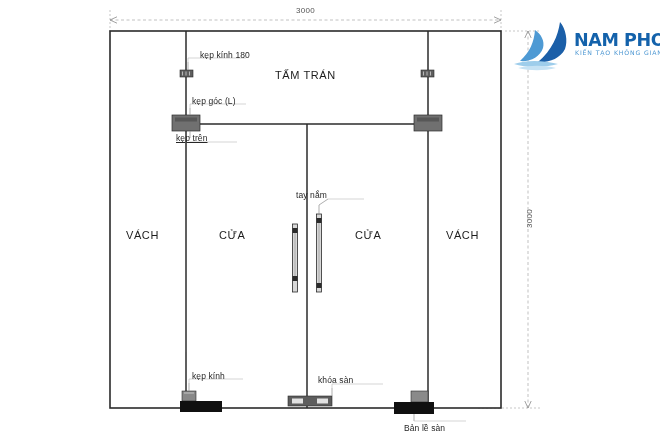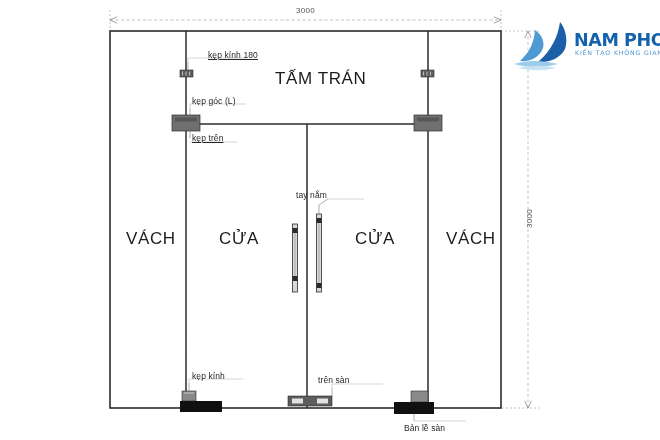--- a/index.html
+++ b/index.html
@@ -29,21 +29,21 @@
   }
   .lbl {
     position: absolute;
     font-size: 8.5px;
     color: #262626;
     white-space: nowrap;
     letter-spacing: 0.1px;
   }
   .lbl-big {
     position: absolute;
-    font-size: 17px;
+    font-size: 11px;
     color: #1c1c1c;
     white-space: nowrap;
     letter-spacing: 0.6px;
   }
   .dim-txt {
     position: absolute;
     font-size: 8px;
     color: #555555;
     white-space: nowrap;
     letter-spacing: 0.3px;
@@ -204,31 +204,31 @@
   <div class="lbl-big" style="left:126px; top:229px;">VÁCH</div>
 
   <div class="lbl-big" style="left:219px; top:229px;">CỬA</div>
 
   <div class="lbl-big" style="left:355px; top:229px;">CỬA</div>
 
   <div class="lbl-big" style="left:446px; top:229px;">VÁCH</div>
 
   <div class="lbl-big" style="left:275px; top:69px;">TẤM TRÁN</div>
 
-  <div class="lbl" style="left:208px; top:50px;text-decoration:underline;">kẹp kính 180</div>
+  <div class="lbl" style="left:200px; top:50px;">kẹp kính 180</div>
 
   <div class="lbl" style="left:192px; top:96px;text-align:right;">kẹp góc (L)</div>
 
-  <div class="lbl" style="left:192px; top:133px;text-decoration:underline;">kẹp trên</div>
+  <div class="lbl" style="left:176px; top:133px;text-decoration:underline;">kẹp trên</div>
 
   <div class="lbl" style="left:296px; top:190px;">tay nắm</div>
 
   <div class="lbl" style="left:192px; top:371px;">kẹp kính</div>
 
-  <div class="lbl" style="left:318px; top:375px;">trên sàn</div>
+  <div class="lbl" style="left:318px; top:375px;">khóa sàn</div>
 
   <div class="lbl" style="left:404px; top:423px;">Bản lề sàn</div>
 
   <div id="logo">
     <svg width="146" height="58" viewBox="0 0 146 58">
 
       <path d="M52,6 C50,20 44,34 30,46 C40,47 52,43 57,33 C60,25 58,13 52,6 Z" fill="#1b5fa8"></path>
 
       <path d="M27,14 C26,26 22,36 12,45 C22,46 32,41 35,32 C37,25 33,18 27,14 Z" fill="#4e9ad4"></path>
 

